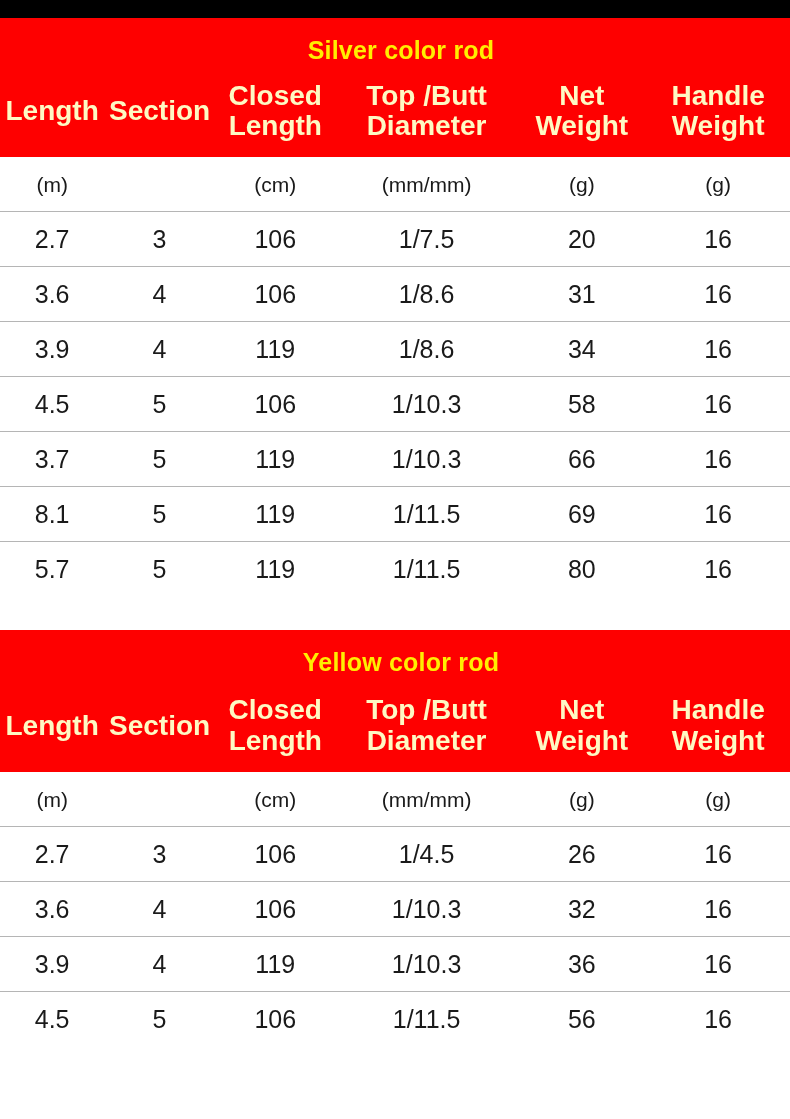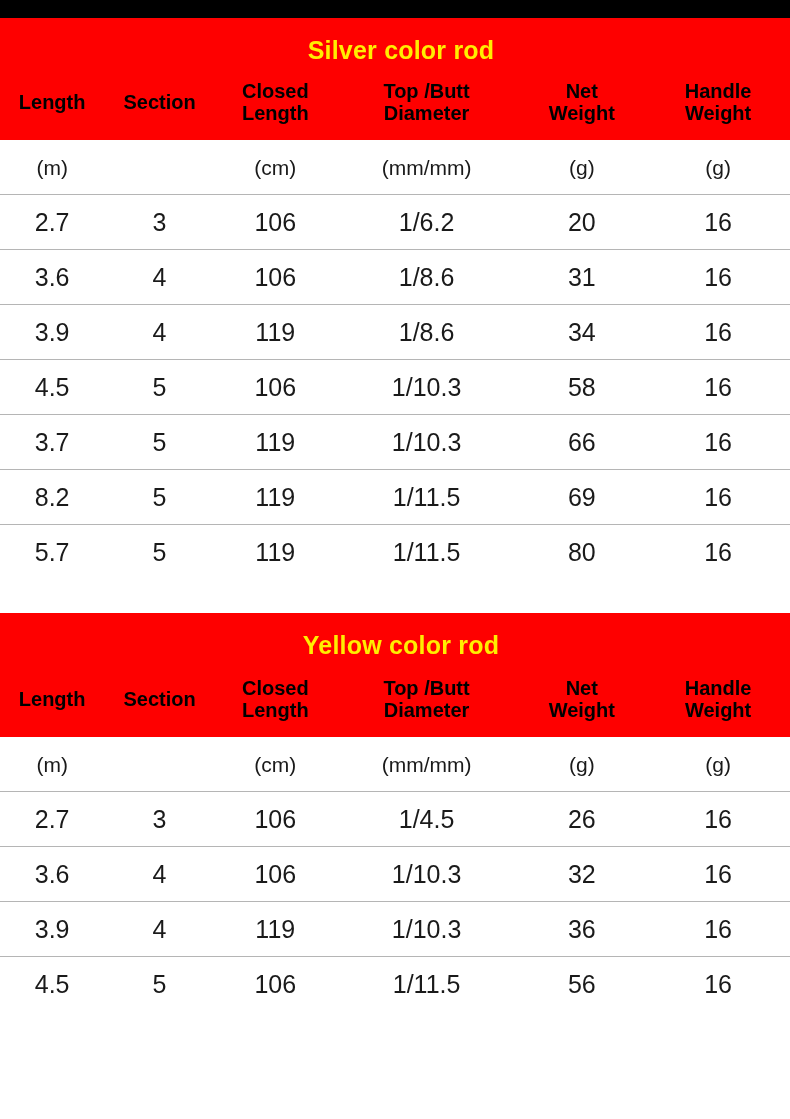--- a/index.html
+++ b/index.html
@@ -32,22 +32,22 @@
     background: #fe0000;
     text-align: center;
     color: #ffee00;
     font-size: 25px;
     font-weight: bold;
     padding: 18px 0 12px 12px;
     letter-spacing: 0.2px;
   }
   .header-row th {
     background: #fe0000;
-    color: #000000;
-    font-size: 20px;
+    color: #fef9c3;
+    font-size: 28px;
     font-weight: bold;
     text-align: center;
     vertical-align: middle;
     padding: 4px 2px 16px 2px;
     line-height: 1.08;
   }
   .unit-row td {
     font-size: 21px;
     color: #1a1a1a;
     text-align: center;
@@ -123,21 +123,21 @@
         <td></td>
         <td>(cm)</td>
         <td>(mm/mm)</td>
         <td>(g)</td>
         <td>(g)</td>
       </tr>
       <tr class="data-row">
         <td>2.7</td>
         <td>3</td>
         <td>106</td>
-        <td>1/6.2</td>
+        <td>1/7.5</td>
         <td>20</td>
         <td>16</td>
       </tr>
       <tr class="data-row">
         <td>3.6</td>
         <td>4</td>
         <td>106</td>
         <td>1/8.6</td>
         <td>31</td>
         <td>16</td>
@@ -160,21 +160,21 @@
       </tr>
       <tr class="data-row">
         <td>3.7</td>
         <td>5</td>
         <td>119</td>
         <td>1/10.3</td>
         <td>66</td>
         <td>16</td>
       </tr>
       <tr class="data-row">
-        <td>8.2</td>
+        <td>8.1</td>
         <td>5</td>
         <td>119</td>
         <td>1/11.5</td>
         <td>69</td>
         <td>16</td>
       </tr>
       <tr class="data-row">
         <td>5.7</td>
         <td>5</td>
         <td>119</td>

